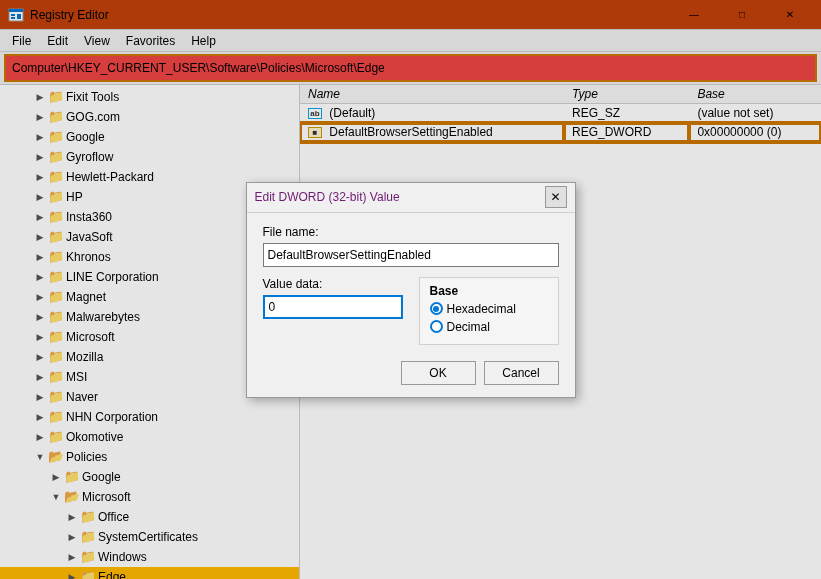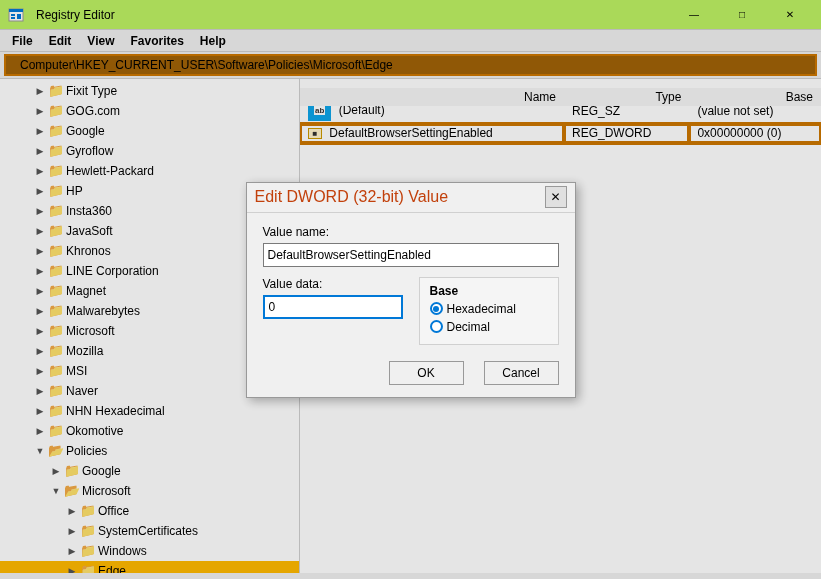--- a/index.html
+++ b/index.html
@@ -7,27 +7,27 @@
       font-family: 'Segoe UI', Tahoma, Geneva, Verdana, sans-serif;
       font-size: 12px;
       background: #f0f0f0;
       width: 821px;
       height: 579px;
       overflow: hidden;
     }
 
     
     .title-bar {
-      background: #bef264;
+      background: #c2410c;
       height: 30px;
       display: flex;
       align-items: center;
       padding: 0 8px;
       border-bottom: 1px solid #d0d0d0;
-      gap: 12px;
+      gap: 6px;
     }
     .title-bar-icon {
       width: 16px;
       height: 16px;
     }
     .title-bar-title {
       font-size: 12px;
       color: #000;
     }
     .title-bar-controls {
@@ -49,36 +49,35 @@
     }
 
     
     .menu-bar {
       background: #f0f0f0;
       height: 22px;
       display: flex;
       align-items: center;
       padding: 0 4px;
       border-bottom: 1px solid #d0d0d0;
-      font-weight: bold;
     }
     .menu-item {
       padding: 2px 8px;
       cursor: pointer;
       font-size: 12px;
       color: #000;
     }
 
     
     .address-bar {
-      background: #a16207;
-      height: 22px;
-      display: flex;
-      align-items: center;
-      padding: 0 14px;
+      background: #ef4444;
+      height: 28px;
+      display: flex;
+      align-items: center;
+      padding: 0 6px;
       border: 2px solid #cc7700;
       margin: 2px 4px;
       font-size: 12px;
     }
 
     
     .main-content {
       display: flex;
       height: calc(579px - 30px - 22px - 32px);
       border-top: 1px solid #d0d0d0;
@@ -133,28 +132,29 @@
       background: #fff;
       overflow: auto;
     }
 
     .registry-table {
       width: 100%;
       border-collapse: collapse;
       font-size: 12px;
     }
     .registry-table th {
-      text-align: right;
+      text-align: left;
       padding: 2px 8px;
       background: #f5f5f5;
       border-bottom: 1px solid #d0d0d0;
       font-weight: normal;
       color: #000;
       position: sticky;
-      top: 9px;
+      top: 0;
+      font-style: italic;
     }
     .registry-table td {
       padding: 2px 8px;
       border-bottom: 1px solid #f0f0f0;
       color: #000;
     }
     .registry-table tr.row-highlight td {
       background: #fff;
       outline: 2px solid #cc7700;
     }
@@ -183,22 +183,22 @@
     .dialog-title-bar {
       background: #f0f0f0;
       height: 30px;
       display: flex;
       align-items: center;
       padding: 0 8px;
       border-bottom: 1px solid #d0d0d0;
     }
     .dialog-title {
       flex: 1;
-      font-size: 16px;
-      color: #c2410c;
+      font-size: 12px;
+      color: #701a75;
     }
     .dialog-close-btn {
       width: 22px;
       height: 22px;
       display: flex;
       align-items: center;
       justify-content: center;
       cursor: pointer;
       background: #e0e0e0;
       border: 1px solid #999;
@@ -274,21 +274,21 @@
       content: '';
       width: 6px;
       height: 6px;
       border-radius: 50%;
       background: #0078d7;
     }
 
     .dialog-buttons {
       display: flex;
       justify-content: flex-end;
-      gap: 20px;
+      gap: 8px;
       margin-top: 16px;
     }
 
     .dialog-btn {
       width: 75px;
       height: 24px;
       background: #f0f0f0;
       border: 1px solid #999;
       cursor: pointer;
       font-size: 12px;
@@ -304,21 +304,21 @@
     }
     .folder-open::before {
       content: '📂';
       font-size: 13px;
     }
 
     
     .icon-ab {
       display: inline-block;
       background: #fff;
-      border: 6px solid #0ea5e9;
+      border: 1px solid #0ea5e9;
       font-size: 8px;
       padding: 0 1px;
       color: #333;
       font-weight: bold;
       vertical-align: middle;
       margin-right: 4px;
       min-width: 14px;
       text-align: center;
     }
     .icon-dword {
@@ -368,21 +368,21 @@
 
 <div class="main-content">
 
   <div class="tree-panel">
 
     <div class="tree-item">
       <span class="tree-indent"></span>
         <span class="tree-indent"></span>
       <span class="tree-expand">▶</span>
       <span class="folder-closed tree-folder-icon"></span>
-      <span class="tree-label">Fixit Type</span>
+      <span class="tree-label">Fixit Tools</span>
     </div>
 
     <div class="tree-item">
       <span class="tree-indent"></span>
         <span class="tree-indent"></span>
       <span class="tree-expand">▶</span>
       <span class="folder-closed tree-folder-icon"></span>
       <span class="tree-label">GOG.com</span>
     </div>
 
@@ -496,21 +496,21 @@
       <span class="tree-expand">▶</span>
       <span class="folder-closed tree-folder-icon"></span>
       <span class="tree-label">Naver</span>
     </div>
 
     <div class="tree-item">
       <span class="tree-indent"></span>
         <span class="tree-indent"></span>
       <span class="tree-expand">▶</span>
       <span class="folder-closed tree-folder-icon"></span>
-      <span class="tree-label">NHN Hexadecimal</span>
+      <span class="tree-label">NHN Corporation</span>
     </div>
 
     <div class="tree-item">
       <span class="tree-indent"></span>
         <span class="tree-indent"></span>
       <span class="tree-expand">▶</span>
       <span class="folder-closed tree-folder-icon"></span>
       <span class="tree-label">Okomotive</span>
     </div>
 
@@ -617,21 +617,21 @@
 <div class="modal-overlay">
   <div class="dialog">
 
     <div class="dialog-title-bar">
       <span class="dialog-title">Edit DWORD (32-bit) Value</span>
       <div class="dialog-close-btn">✕</div>
     </div>
 
     <div class="dialog-body">
 
-      <div class="dialog-label">Value name:</div>
+      <div class="dialog-label">File name:</div>
       <input class="dialog-input" type="text" readonly="" value="DefaultBrowserSettingEnabled" style="">
 
       <div class="dialog-row">
         <div>
           <div class="dialog-label">Value data:</div>
           <input class="dialog-value-input" type="text" value="0" style="">
         </div>
 
         <div class="dialog-base-group">
           <div class="dialog-base-title">Base</div>

